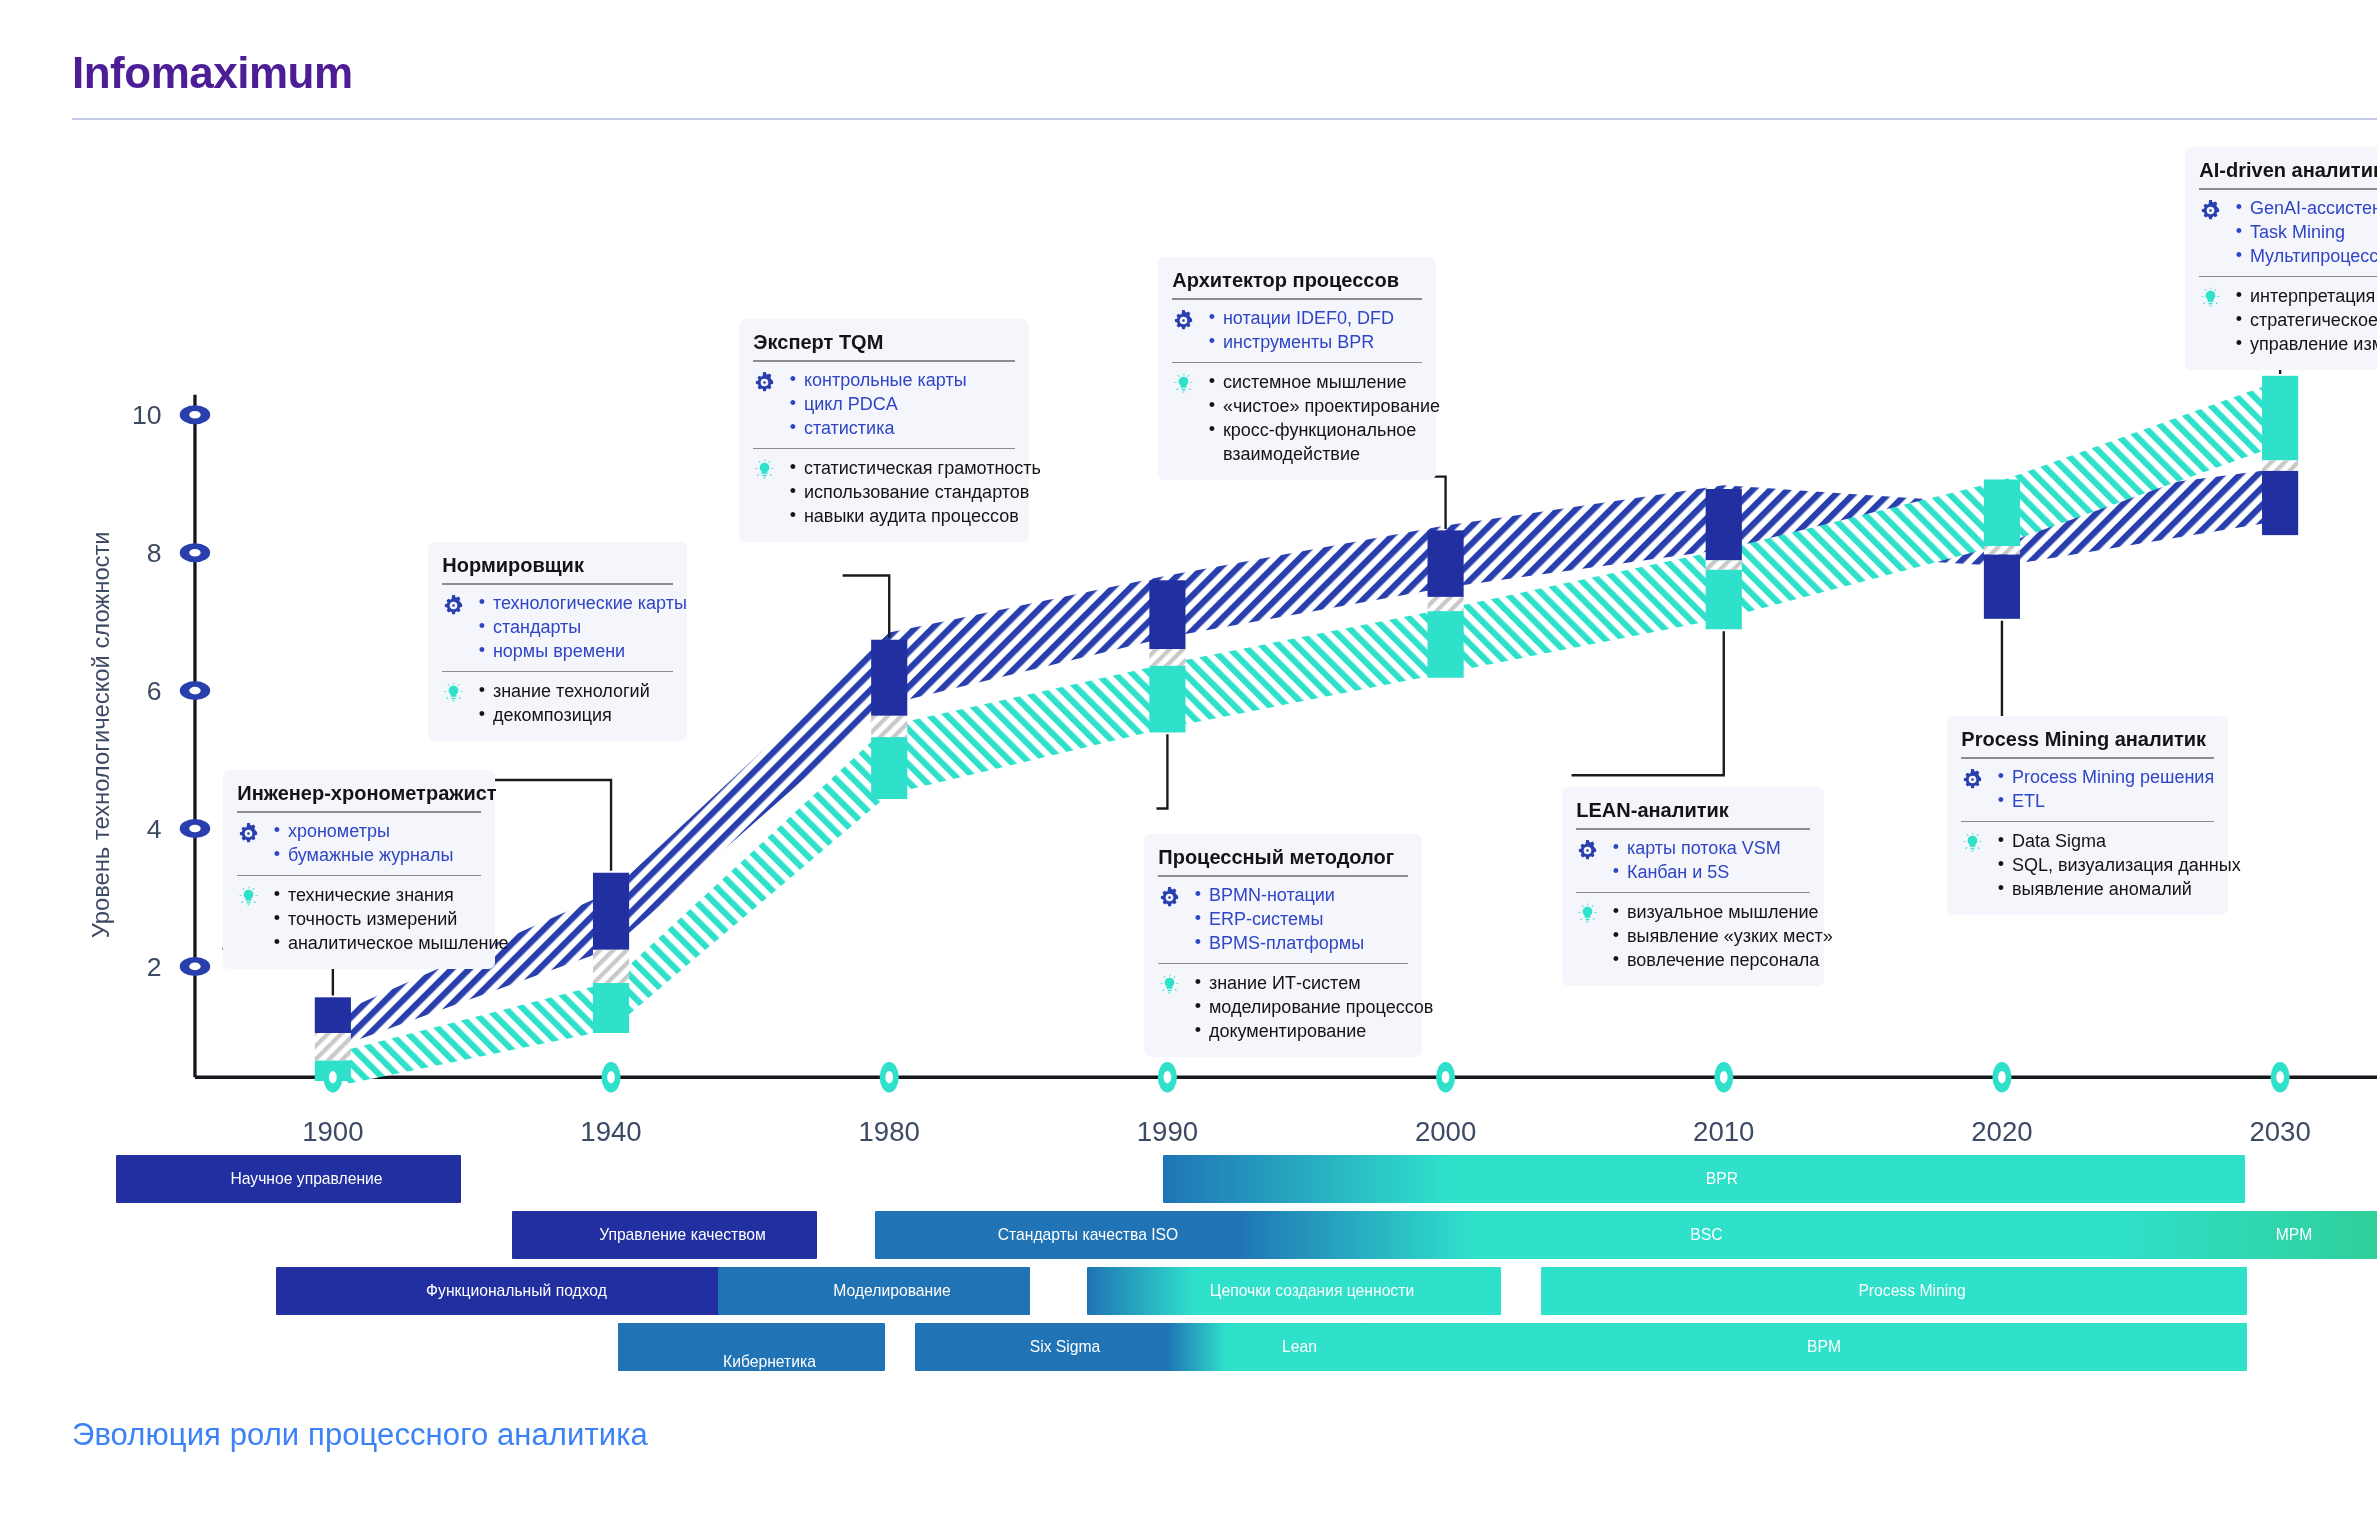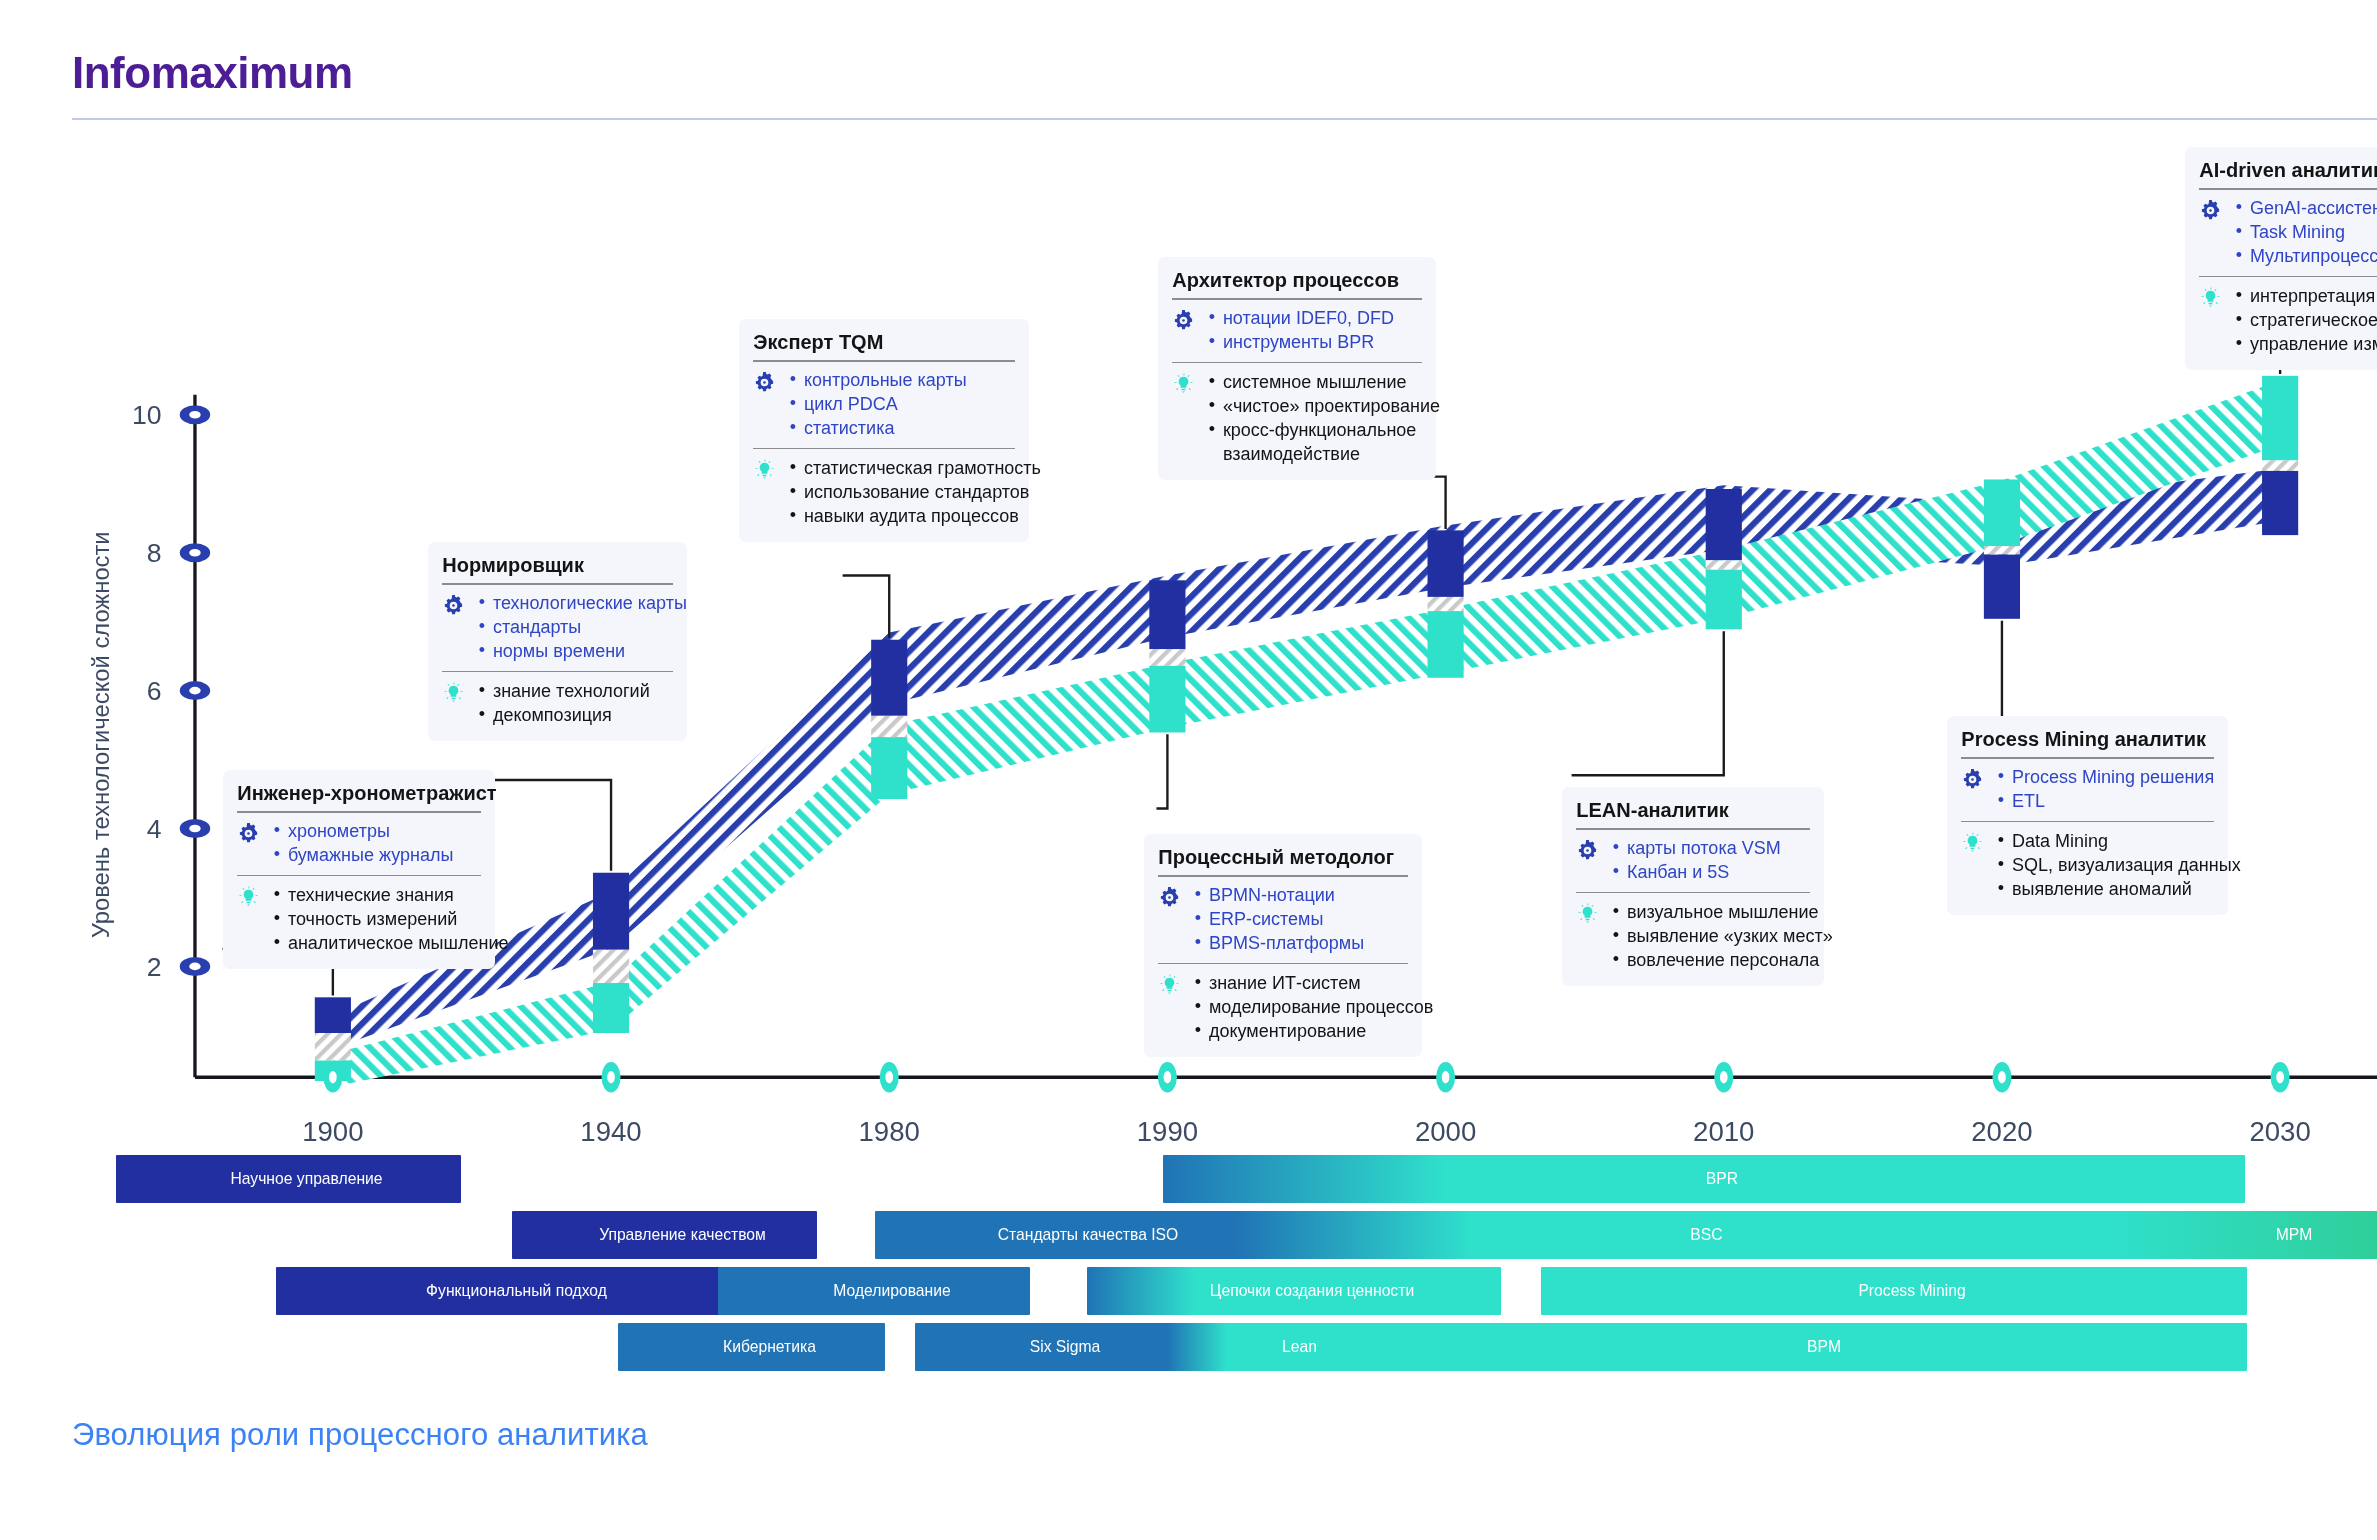--- a/index.html
+++ b/index.html
@@ -423,21 +423,21 @@
     </ul>
   </div>
   <div class="callout-sep"></div>
   <div class="callout-block">
     <span class="callout-icon">
       <svg width="23" height="23" viewBox="0 0 24 24" fill="#2fe0cb">
           <path d="M12 4a5 5 0 00-3 9v2.5h6V13a5 5 0 00-3-9zm-2 12.5h4V18h-4v-1.5zm.7 2.8h2.6c-.2.7-.7 1.2-1.3 1.2s-1.1-.5-1.3-1.2zM12 .6h.9v2.1H12V.6zm-6.3 2.1l.7-.7 1.5 1.5-.7.7-1.5-1.5zm10.4.8L17.6 2l.7.7-1.5 1.5-.7-.7zM2.6 9.6h2.1v.9H2.6v-.9zm16.7 0h2.1v.9h-2.1v-.9zM5.9 15.7l.7.7-1.5 1.5-.7-.7 1.5-1.5zm12.2 0l1.5 1.5-.7.7-1.5-1.5.7-.7z"></path>
         </svg>
     </span>
     <ul class="callout-list skills">
-      <li>Data Mining</li>
+      <li>Data Sigma</li>
       <li>SQL, визуализация данных</li>
       <li>выявление аномалий</li>
     </ul>
   </div>
 </div>
 
 <div class="callout" style="left:2185px;top:147px;width:304px;">
   <div class="callout-title">AI-driven аналитик</div>
   <div class="callout-sep"></div>
   <div class="callout-block">
@@ -498,21 +498,21 @@
         <span>Моделирование</span>
       </div>
       <div class="tl-bar" style="left: 1087px; width: 378px; background-image: linear-gradient(90deg, rgb(32, 115, 181) 0%, rgb(47, 224, 203) 26%, rgb(47, 224, 203) 100%);">
         <span>Цепочки создания ценности</span>
       </div>
       <div class="tl-bar" style="left: 1541px; width: 670px; background: rgb(47, 224, 203);">
         <span>Process Mining</span>
       </div>
     </div>
   <div class="tl-row" style="top:168px;">
-      <div class="tl-bar" style="left: 618px; width: 231px; background: rgb(32, 115, 181);">
+      <div class="tl-bar" style="left: 618px; width: 231px; background: rgb(32, 115, 181); align-items: flex-end;">
         <span>Кибернетика</span>
       </div>
       <div class="tl-bar" style="left: 915px; width: 228px; background: rgb(32, 115, 181);">
         <span>Six Sigma</span>
       </div>
       <div class="tl-bar" style="left: 1167px; width: 193px; background-image: linear-gradient(90deg, rgb(32, 115, 181) 0%, rgb(47, 224, 203) 26%, rgb(47, 224, 203) 100%);">
         <span>Lean</span>
       </div>
       <div class="tl-bar" style="left: 1365px; width: 846px; background: rgb(47, 224, 203);">
         <span>BPM</span>

